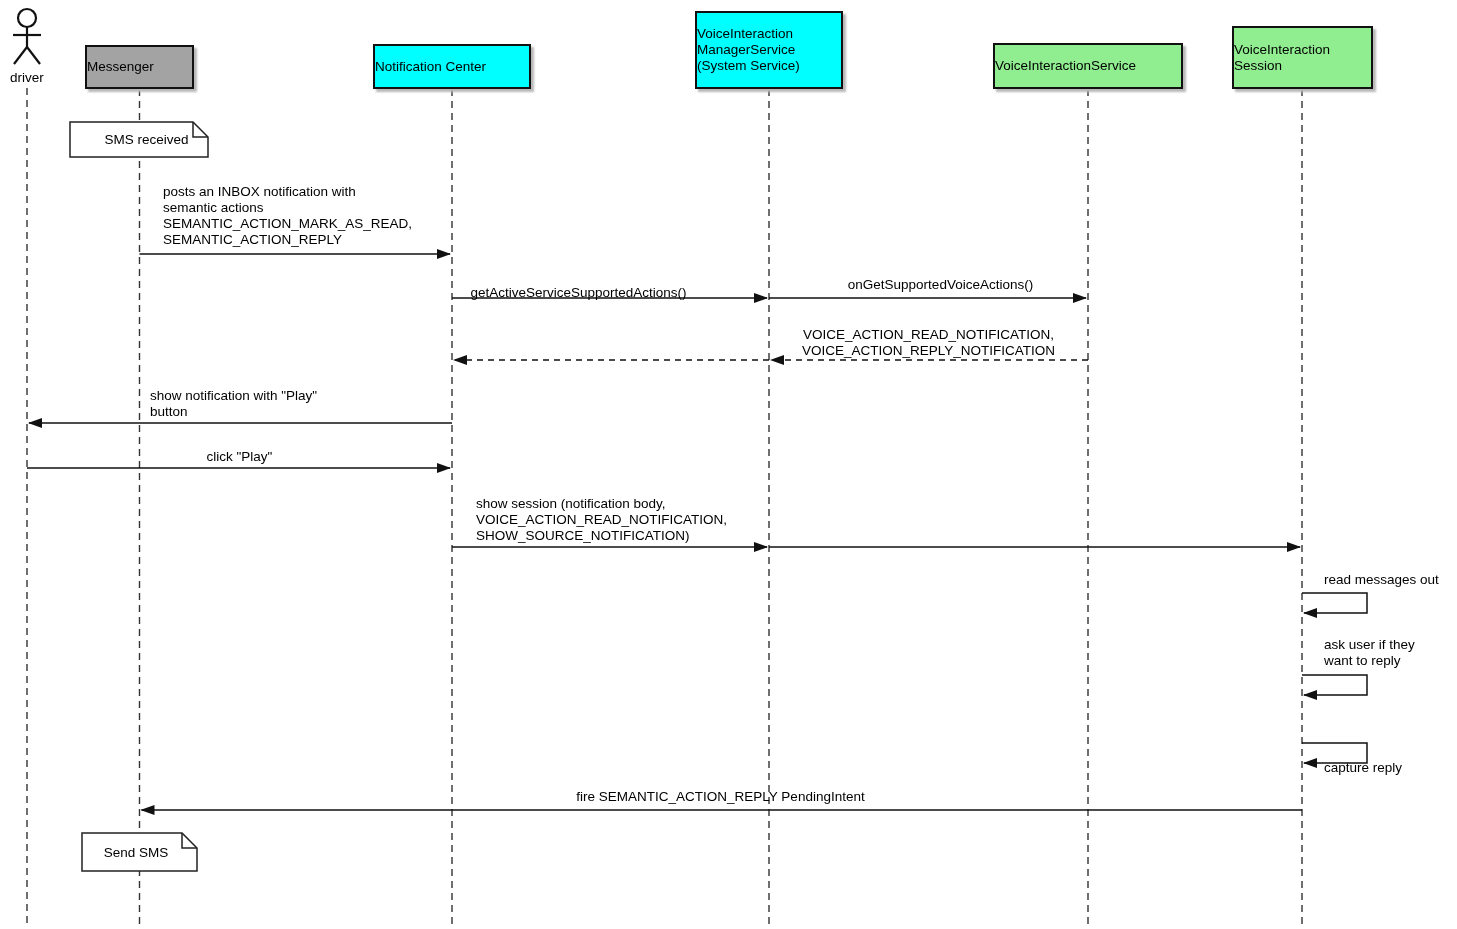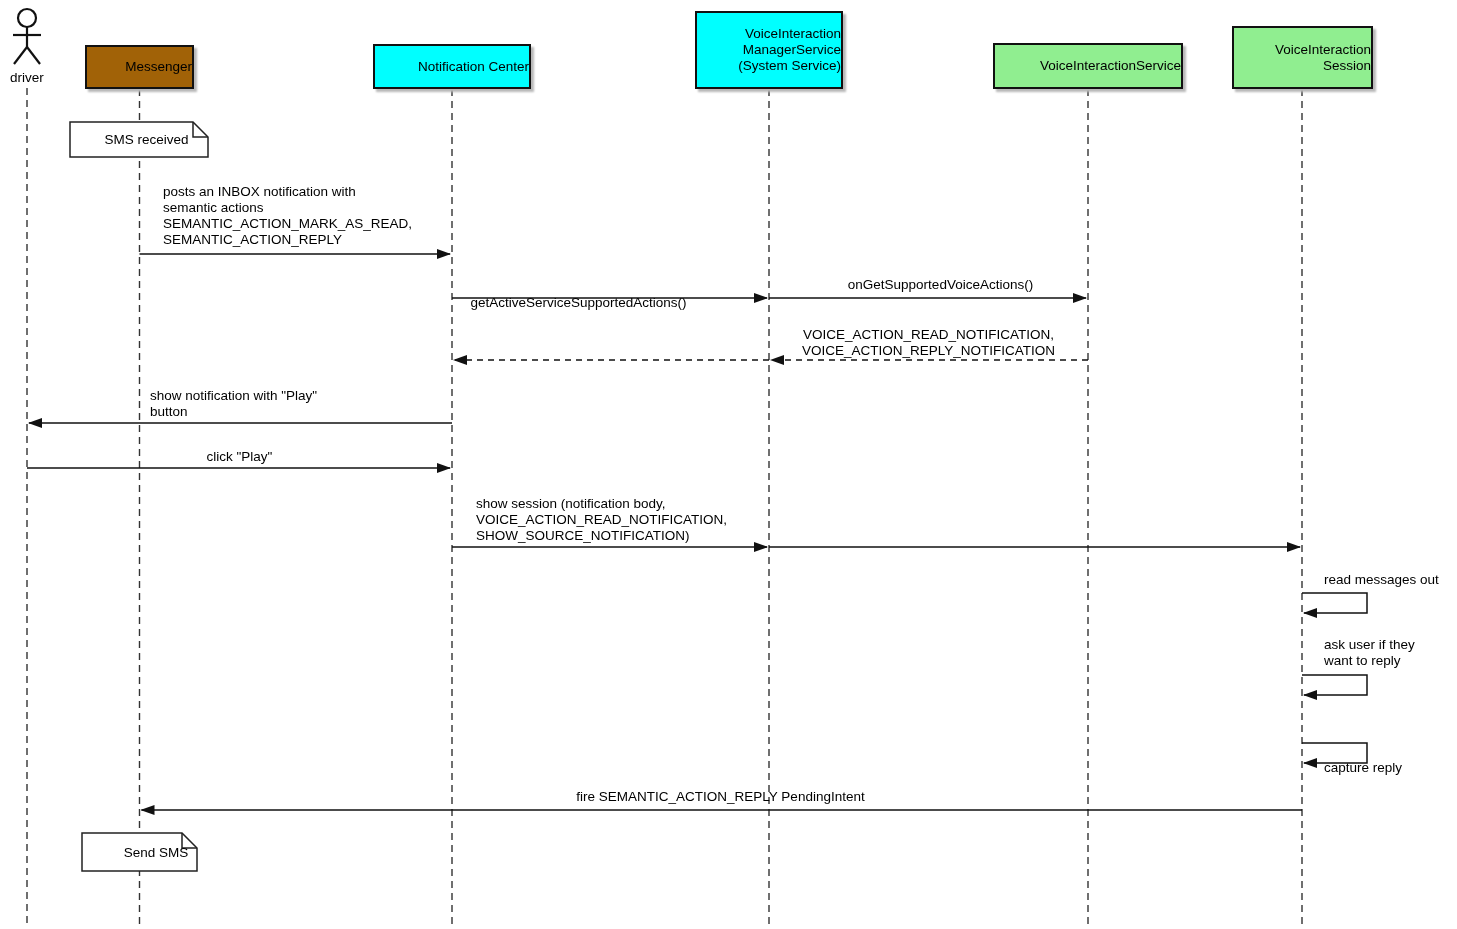--- a/index.html
+++ b/index.html
@@ -16,21 +16,21 @@
     position: absolute;
     left: 0; top: 0;
     width: 1457px; height: 929px;
   }
   .pbox {
     position: absolute;
     border: 2px solid #111111;
     box-shadow: 3px 3px 2px #b9b9b9;
     display: flex;
     flex-direction: column;
-    align-items: flex-end;
+    align-items: flex-start;
     justify-content: center;
     text-align: center;
     font-size: 13.5px;
     color: #000000;
     line-height: 16px;
     z-index: 2;
   }
   .label {
     position: absolute;
     font-size: 13.5px;
@@ -105,21 +105,21 @@
     <g stroke="#222222" stroke-width="1.5" fill="#ffffff">
       <path d="M70,122 L193,122 L208,137 L208,157 L70,157 Z"></path>
       <path d="M193,122 L193,137 L208,137" fill="none"></path>
       <path d="M82,833 L182,833 L197,848 L197,871 L82,871 Z"></path>
       <path d="M182,833 L182,848 L197,848" fill="none"></path>
     </g>
   </svg>
 
   <div class="label center" style="left:3px; top:70px; width:48px;">driver</div>
 
-  <div class="pbox" style="left: 85px; top: 45px; width: 109px; height: 44px; background-color: #a16207;">
+  <div class="pbox" style="left: 85px; top: 45px; width: 109px; height: 44px; background-color: #a3a3a3;">
     <span>Messenger</span>
   </div>
 
   <div class="pbox" style="left: 373px; top: 44px; width: 158px; height: 45px; background-color: rgb(0, 255, 255);">
     <span>Notification Center</span>
   </div>
 
   <div class="pbox" style="left: 695px; top: 11px; width: 148px; height: 78px; background-color: rgb(0, 255, 255);">
     <span>VoiceInteraction</span>
     <span>ManagerService</span>
@@ -129,30 +129,30 @@
   <div class="pbox" style="left: 993px; top: 43px; width: 190px; height: 46px; background-color: rgb(144, 238, 144);">
     <span>VoiceInteractionService</span>
   </div>
 
   <div class="pbox" style="left: 1232px; top: 26px; width: 141px; height: 63px; background-color: rgb(144, 238, 144);">
     <span>VoiceInteraction</span>
     <span>Session</span>
   </div>
 
   <div class="notetext" style="left:70px; top:122px; width:131px; height:35px;padding-left:22px;">SMS received</div>
-  <div class="notetext" style="left:82px; top:833px; width:108px; height:38px;margin-left:20px;">Send SMS</div>
+  <div class="notetext" style="left:82px; top:833px; width:108px; height:38px;">Send SMS</div>
 
   <div class="label" style="left:163px; top:184px;">
     <div>posts an INBOX notification with</div>
     <div>semantic actions</div>
     <div>SEMANTIC_ACTION_MARK_AS_READ,</div>
     <div>SEMANTIC_ACTION_REPLY</div>
   </div>
 
-  <div class="label center" style="left:452px; top:295px; width:253px;">getActiveServiceSupportedActions()</div>
+  <div class="label center" style="left:452px; top:285px; width:253px;">getActiveServiceSupportedActions()</div>
 
   <div class="label center" style="left:769px; top:277px; width:319px;margin-left:12px;">onGetSupportedVoiceActions()</div>
 
   <div class="label center tight" style="left:769px; top:327px; width:319px;">
     <div>VOICE_ACTION_READ_NOTIFICATION,</div>
     <div>VOICE_ACTION_REPLY_NOTIFICATION</div>
   </div>
 
   <div class="label" style="left:150px; top:388px;">
     <div>show notification with "Play"</div>

